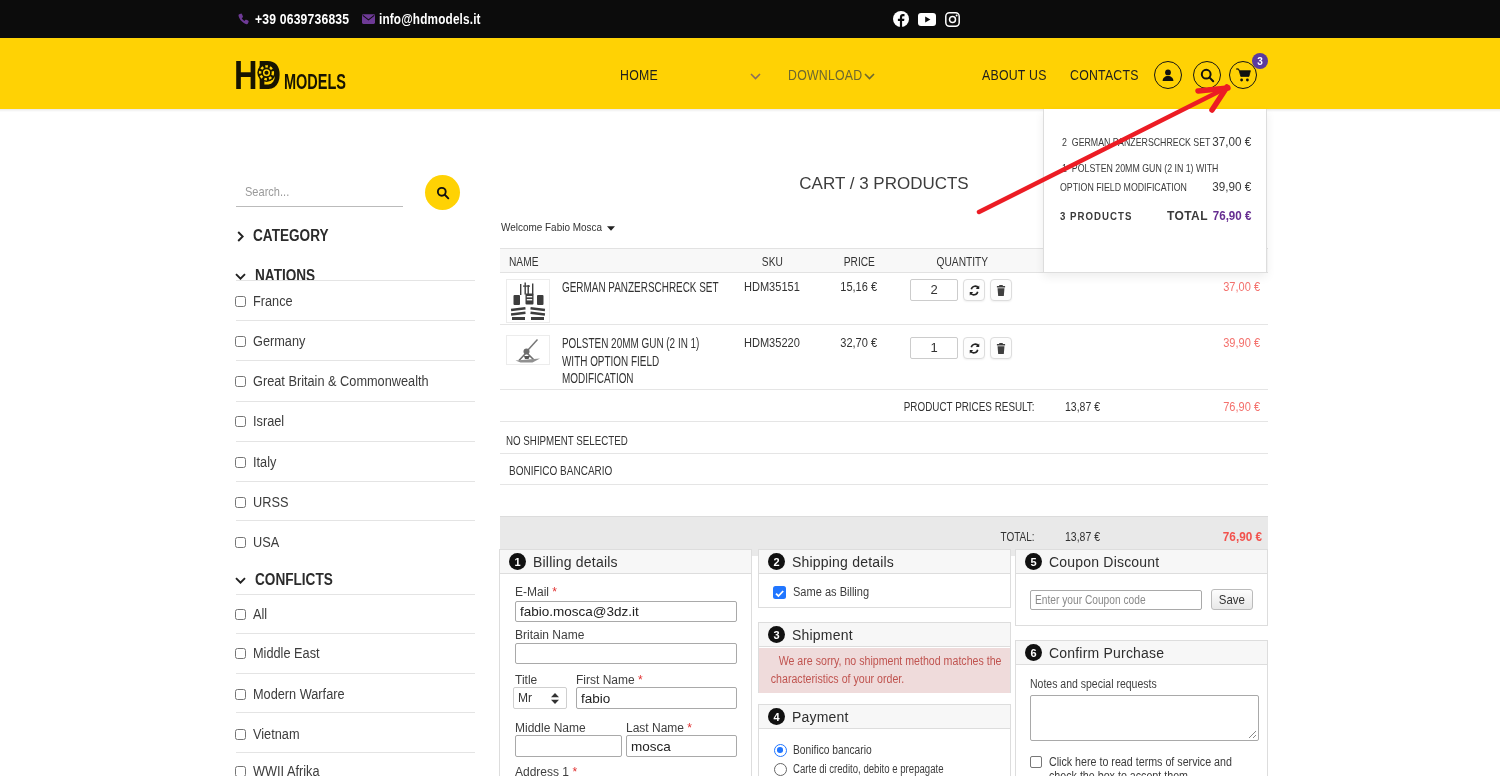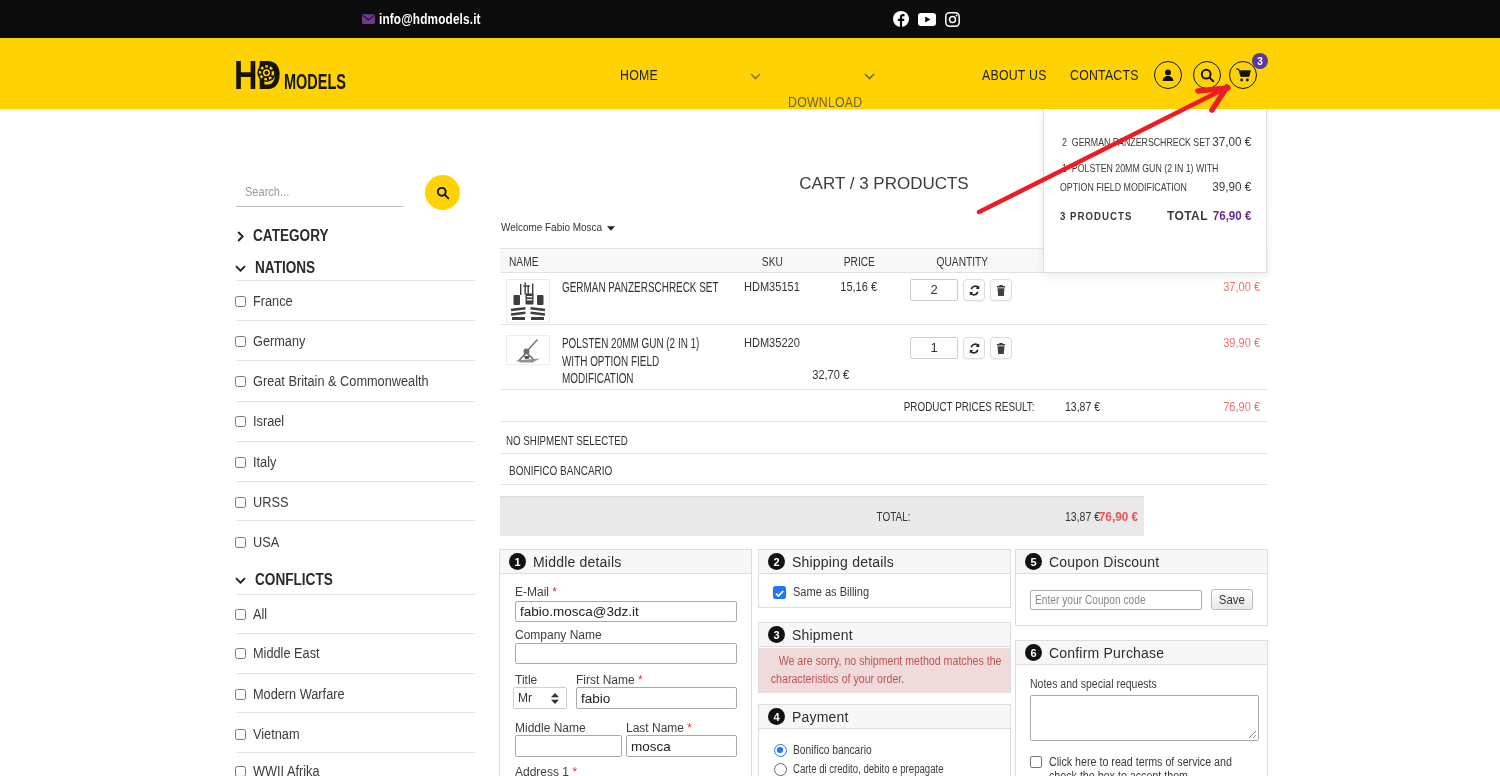--- a/index.html
+++ b/index.html
@@ -61,20 +61,26 @@
 
 #dropdown { position:absolute; left:1043px; top:109px; width:224px; height:164px; background:#fff;
   border:1px solid #ddd; border-top:none; box-shadow:0 4px 9px rgba(0,0,0,.07); z-index:40; }
 #dropdown .d { position:absolute; white-space:nowrap; color:#3a3a3a; }
 #arrow { position:absolute; left:0; top:0; z-index:60; pointer-events:none; }
 </style>
 </head>
 <body>
 
 <div id="topbar">
+  <div class="item" style="left:238px;">
+    <svg width="12" height="12" viewBox="0 0 16 16" style="margin-right:5px;">
+      <path fill="#6e3a96" d="M3.7.9 1.6 1.8C.9 2.1.5 2.8.7 3.5c.6 2.6 2 5.2 3.9 7.2 1.9 2 4.3 3.5 6.9 4.2.7.2 1.4-.2 1.7-.9l.9-2.1c.3-.7 0-1.5-.7-1.8l-2.3-1c-.6-.3-1.3-.1-1.7.4l-.9 1.1C7 9.7 5.8 8.5 5 6.9l1.1-.9c.5-.4.7-1.1.4-1.7l-1-2.3C5.2.9 4.4.6 3.7.9z"></path>
+    </svg>
+    <span class="sx" style="transform:scaleX(.87);">+39 0639736835</span>
+  </div>
   <div class="item" style="left:362px;">
     <svg width="13" height="10" viewBox="0 0 16 12" style="margin-right:4px;">
       <rect x="0" y="0" width="16" height="12" rx="1.6" fill="#6e3a96"></rect>
       <path d="M1 1.5 8 7 15 1.5" fill="none" stroke="#0c0c0c" stroke-width="1.3"></path>
     </svg>
     <span class="sx" style="transform:scaleX(.84);">info@hdmodels.it</span>
   </div>
   <div class="item" style="left:893px;">
     <svg width="16" height="16" viewBox="0 0 16 16">
         <circle cx="8" cy="8" r="8" fill="#fff"></circle>
@@ -107,21 +113,21 @@
       </g>
       <text x="51" y="34.5" font-family="Liberation Sans" font-size="22" font-weight="bold" fill="#171400" textLength="62" lengthAdjust="spacingAndGlyphs">MODELS</text>
     </svg>
   </div>
   <div class="nav-it" style="left:620px;">
       <span>HOME</span>
     </div>
   <svg width="11" height="7" viewBox="0 0 11 7" class="abs" style="left:750px; top:35px;">
       <path d="M1 1l4.5 4.5L10 1" stroke="#8a6e5e" stroke-width="1.6" fill="none"></path>
     </svg>
-  <div class="nav-it" style="left:788px; color:#6d672f;align-items:flex-end;">
+  <div class="nav-it" style="left:788px; color:#6d672f;">
       <span>DOWNLOAD</span>
     </div>
   <svg width="11" height="7" viewBox="0 0 11 7" class="abs" style="left:864px; top:35px;">
       <path d="M1 1l4.5 4.5L10 1" stroke="#6d672f" stroke-width="1.6" fill="none"></path>
     </svg>
   <div class="nav-it" style="left:982px;">
       <span>ABOUT US</span>
     </div>
   <div class="nav-it" style="left:1070px;">
       <span>CONTACTS</span>
@@ -158,21 +164,21 @@
     <path d="M9.4 9.4l3.8 3.8" stroke="#111" stroke-width="2" stroke-linecap="round"></path>
   </svg>
 </div>
 
 <div class="side-hd" style="left:237px; top:228px;">
   <svg width="7" height="11" viewBox="0 0 7 11">
       <path d="M1.2 1l4.5 4.5L1.2 10" stroke="#222" stroke-width="1.9" fill="none"></path>
     </svg>
   <span>CATEGORY</span>
 </div>
-<div class="side-hd" style="left:235px; top:260px;">
+<div class="side-hd" style="left:235px; top:268px;">
   <svg width="11" height="7" viewBox="0 0 11 7">
       <path d="M1 1.2l4.5 4.5L10 1.2" stroke="#222" stroke-width="1.9" fill="none"></path>
     </svg>
   <span>NATIONS</span>
 </div>
 <div class="sdiv" style="top:280px;"></div>
 <div class="side-row" style="left:235px; top:293px;">
     <span class="cbx"></span>
     <span class="lb">France</span>
   </div>
@@ -307,21 +313,21 @@
         <path d="M30.5 3.5 L20.5 14.5" stroke="#777" stroke-width="1.5" fill="none"></path>
         <circle cx="19.5" cy="15.5" r="3" fill="#6e6e6e"></circle>
         <path d="M18.5 17.5 L12 24.5 M20.5 17.5 L27 24" stroke="#6e6e6e" stroke-width="1.6" fill="none"></path>
         <path d="M8.5 24.5 L33 22.5 L25.5 26.5 L13.5 26.5 Z" fill="#909090"></path>
         <path d="M17 20 L23 20 L21.5 23 L18 23 Z" fill="#555"></path>
       </g>
     </svg>
   </div>
   <div class="cell" style="left:62px; top:9px; font-size:14.5px; line-height:17.7px;"><span class="sx" style="transform:scaleX(.685);">POLSTEN 20MM GUN (2 IN 1)<br>WITH OPTION FIELD<br>MODIFICATION</span></div>
   <div class="cell" style="left:222px; top:9px; width:100px; text-align:center; font-size:13px;"><span class="sxc" style="transform:scaleX(.85);">HDM35220</span></div>
-  <div class="cell" style="left:309px; top:9px; width:100px; font-size:13px;margin-top:32px;"><span class="sxc" style="transform:scaleX(.85);">32,70&nbsp;€</span></div>
+  <div class="cell" style="left:309px; top:9px; width:100px; text-align:center; font-size:13px;"><span class="sxc" style="transform:scaleX(.85);">32,70&nbsp;€</span></div>
   <div class="qty" style="left:410px; top:11px;">1</div>
   <div class="sqbtn" style="left:463px; top:11px;">
     <svg width="11" height="11" viewBox="0 0 12 12">
         <g stroke="#222" stroke-width="1.7" fill="none">
           <path d="M10.4 3.4A4.3 4.3 0 0 0 2.5 4.6"></path>
           <path d="M1.6 8.6a4.3 4.3 0 0 0 7.9-1.2"></path>
         </g>
         <path fill="#222" d="M11.2 0.6v3.8H7.4z"></path>
         <path fill="#222" d="M0.8 11.4V7.6h3.8z"></path>
       </svg>
@@ -340,35 +346,35 @@
   <div class="cell price-red" style="right:8px; top:9px; font-size:12px;"><span class="sxr" style="transform:scaleX(.92);">76,90&nbsp;€</span></div>
 </div>
 
 <div class="trow" style="top:423px; height:31px;">
   <div class="cell" style="left:6px; top:11px; font-size:12.5px;"><span class="sx" style="transform:scaleX(.78);">NO SHIPMENT SELECTED</span></div>
 </div>
 <div class="trow" style="top:455px; height:30px;">
   <div class="cell" style="left:9px; top:9px; font-size:12.5px;"><span class="sx" style="transform:scaleX(.8);">BONIFICO BANCARIO</span></div>
 </div>
 
-<div class="abs" style="left:500px; top:496px; width:644px; height:40px; background:#e9e9e9; border-top:1px solid #dcdcdc;">
+<div class="abs" style="left:500px; top:516px; width:768px; height:40px; background:#e9e9e9; border-top:1px solid #dcdcdc;">
   <div class="cell" style="right:233px; top:13px; font-size:12.5px;"><span class="sxr" style="transform:scaleX(.8);">TOTAL:</span></div>
   <div class="cell" style="left:565px; top:13px; font-size:12.5px;"><span class="sx" style="transform:scaleX(.84);">13,87&nbsp;€</span></div>
   <div class="cell" style="right:6px; top:13px; font-size:12px; font-weight:bold; color:#f2524d;"><span class="sxr" style="transform:scaleX(.98);">76,90&nbsp;€</span></div>
 </div>
 
 <div class="panel" style="left:499px; top:549px; width:253px; height:240px;">
   <div class="phead">
       <span class="pnum">1</span>
-      <span class="ptitle">Middle details</span>
+      <span class="ptitle">Billing details</span>
     </div>
   <div style="position:relative;">
     <div class="flabel" style="left:15px; top:11px;">E-Mail <span class="red">*</span></div>
     <div class="finput" style="left:15px; top:27px; width:222px; height:21px;">fabio.mosca@3dz.it</div>
-    <div class="flabel" style="left:15px; top:54px;">Company Name</div>
+    <div class="flabel" style="left:15px; top:54px;">Britain Name</div>
     <div class="finput" style="left:15px; top:69px; width:222px; height:21px;"></div>
     <div class="flabel" style="left:15px; top:99px;">Title</div>
     <div class="flabel" style="left:76px; top:99px;">First Name <span class="red">*</span></div>
     <div class="finput" style="left:13px; top:113px; width:54px; height:22px; font-size:12px; color:#333; border-color:#cfcfcf;">Mr
       <svg width="8" height="11" viewBox="0 0 8 11" style="position:absolute; right:7px; top:5px;">
           <path d="M0 4.2l4-4.2 4 4.2z" fill="#333"></path>
           <path d="M0 6.8l4 4.2 4-4.2z" fill="#333"></path>
         </svg>
     </div>
     <div class="finput" style="left:76px; top:113px; width:161px; height:22px;">fabio</div>

